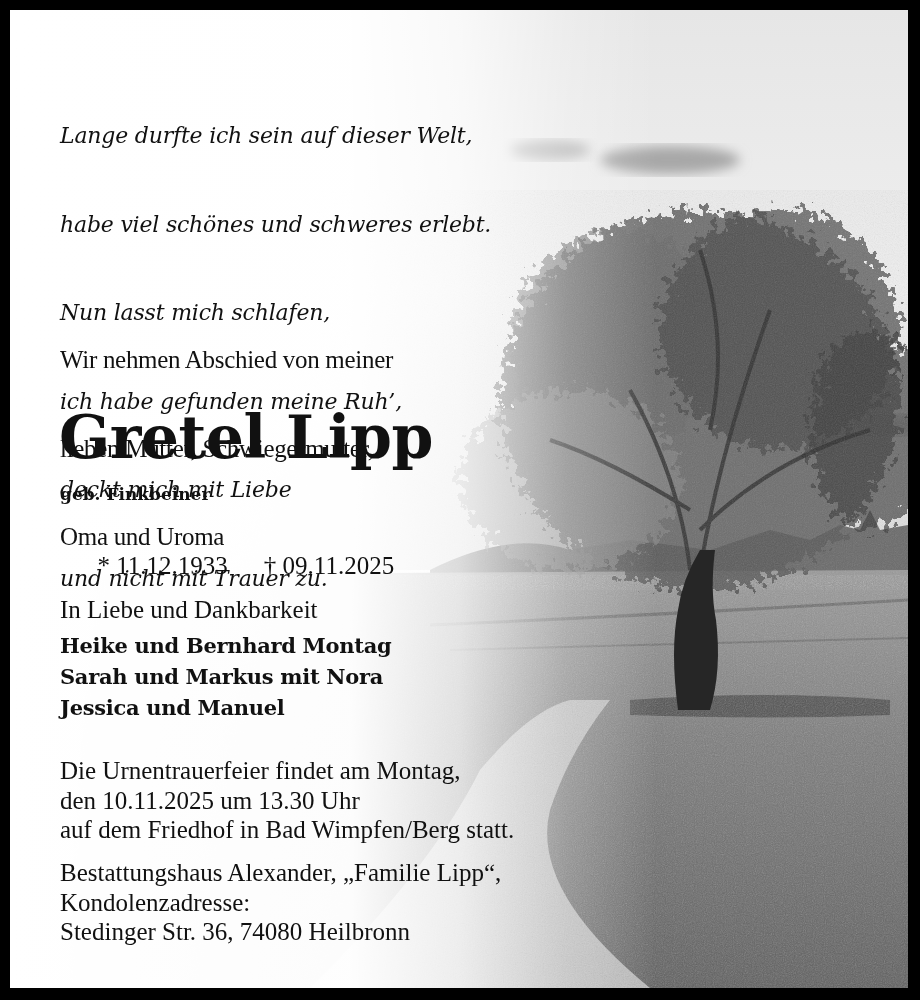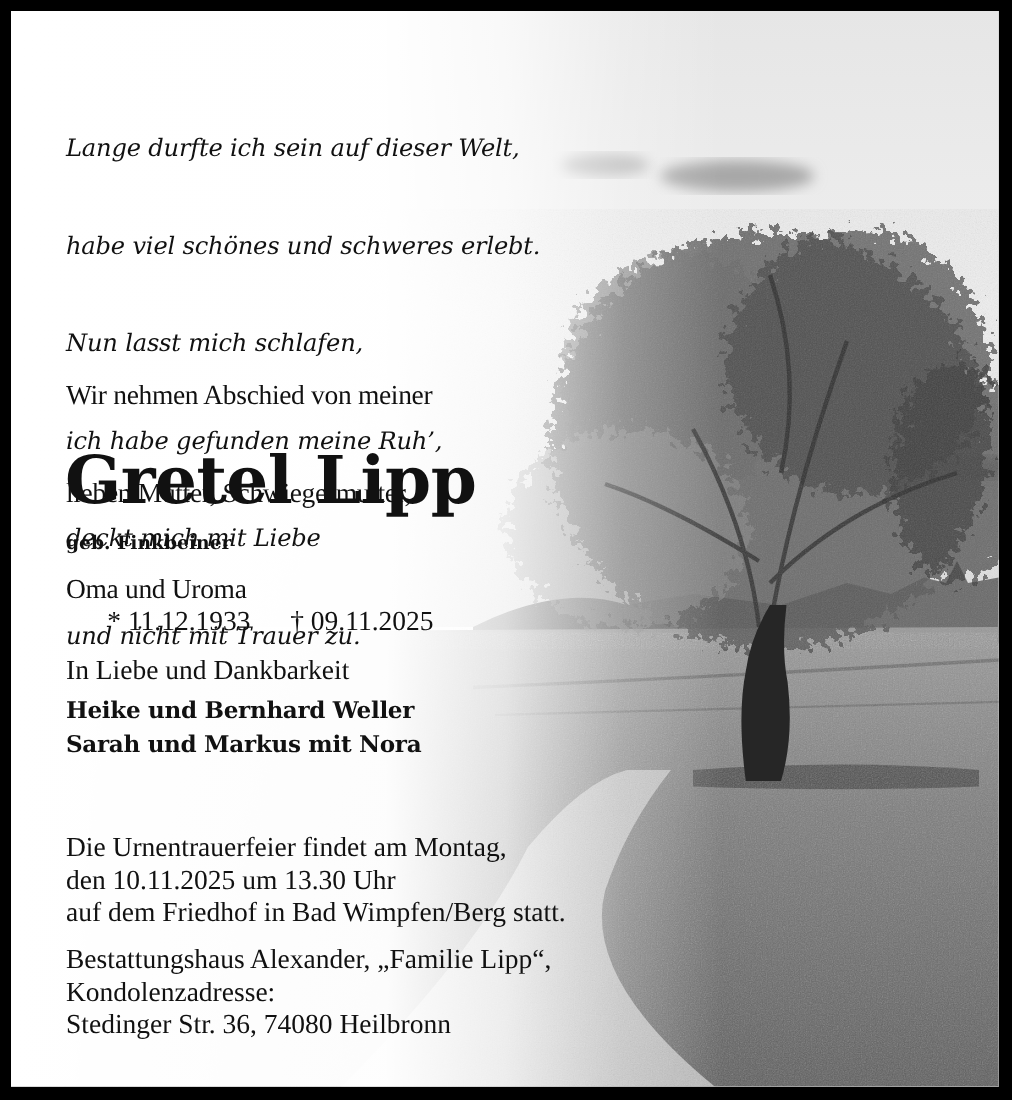--- a/index.html
+++ b/index.html
@@ -162,22 +162,23 @@
     <div class="name">Gretel Lipp</div>
     <div class="maiden">geb. Finkbeiner</div>
 
     <div class="dates">
       <span>* 11.12.1933</span><span class="death">† 09.11.2025</span>
     </div>
 
     <div class="thanks">In Liebe und Dankbarkeit</div>
 
     <div class="family">
-      <div>Heike und Bernhard Weller</div>
+      <div>Heike und Bernhard Montag</div>
       <div>Sarah und Markus mit Nora</div>
+      <div>Jessica und Manuel</div>
     </div>
 
     <div class="ceremony">
       <div>Die Urnentrauerfeier findet am Montag,</div>
       <div>den 10.11.2025 um 13.30 Uhr</div>
       <div>auf dem Friedhof in Bad Wimpfen/Berg statt.</div>
     </div>
 
     <div class="condolence">
       <div>Bestattungshaus Alexander, „Familie Lipp“,</div>

